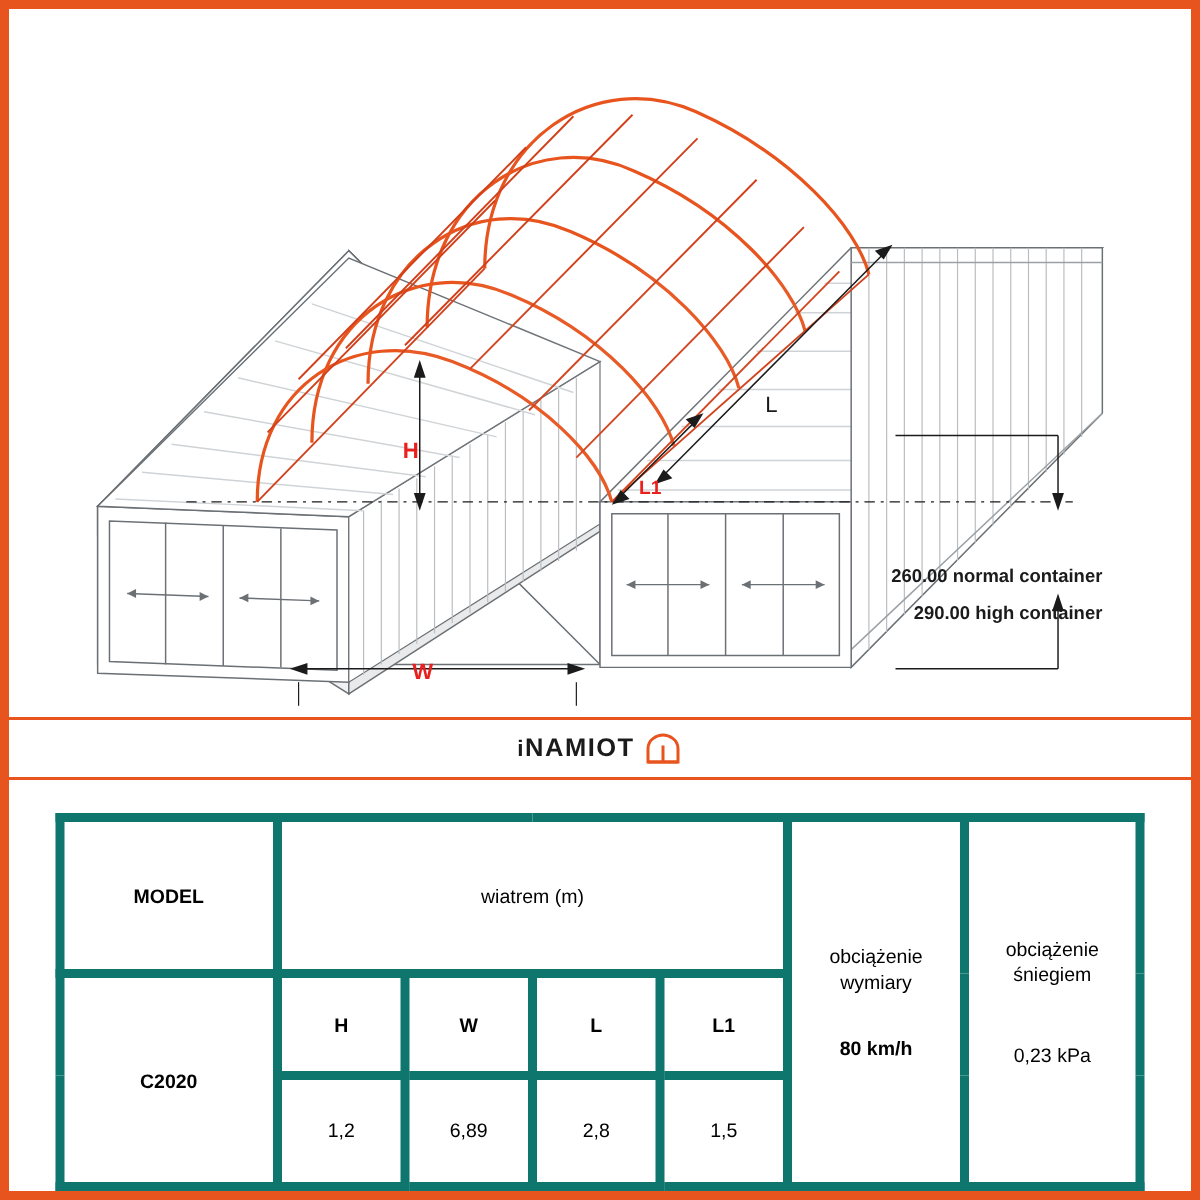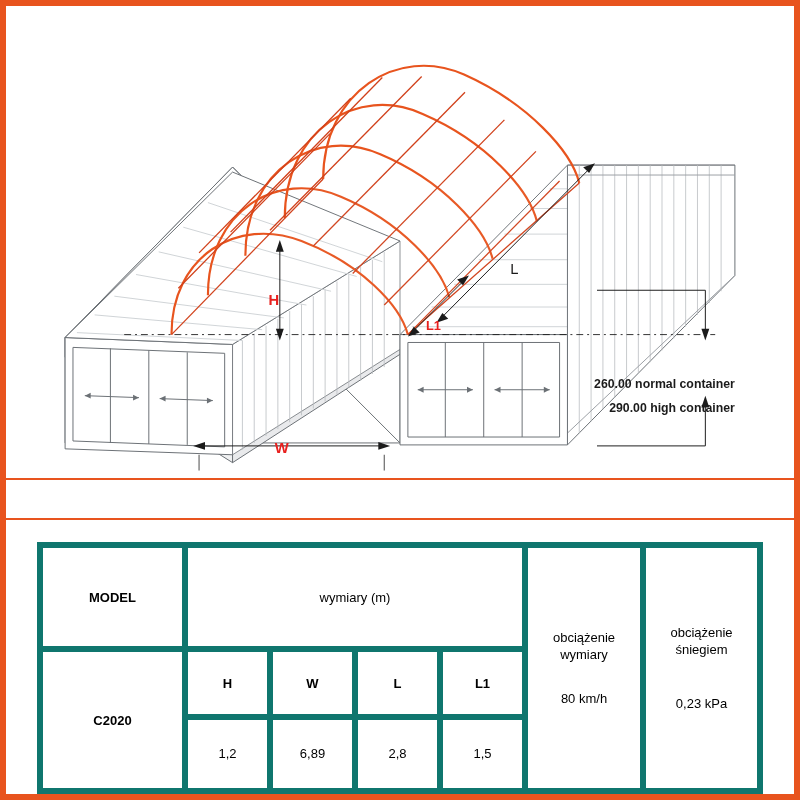--- a/index.html
+++ b/index.html
@@ -324,42 +324,54 @@
         <polygon points="710,392 706,404 714,404" fill="#1b1b1b" stroke="none"></polygon>
       </g>
 
       <text class="lbl" x="740" y="384" font-size="12.5" font-weight="bold" fill="#1b1b1b" text-anchor="end">260.00 normal container</text>
       <text class="lbl" x="740" y="409" font-size="12.5" font-weight="bold" fill="#1b1b1b" text-anchor="end">290.00 high container</text>
     </svg>
   </div>
 
   <div class="divider d1"></div>
 
+  <div class="logo-band">
+    <div class="logo-wrap">
+      <div class="logo-text">
+        <span class="i-low">i</span><span>NAMIOT</span>
+      </div>
+      <svg class="logo-mark" width="26" height="22" viewBox="0 0 26 22">
+        <path d="M3 20 L3 11 C3 5 9 2 13 2 C17 2 23 5 23 11 L23 20 Z" fill="none" stroke="#e8541e" stroke-width="2"></path>
+        <path d="M13 20 L13 9" fill="none" stroke="#e8541e" stroke-width="2"></path>
+        <path d="M3 20 L23 20" fill="none" stroke="#e8541e" stroke-width="2"></path>
+      </svg>
+    </div>
+  </div>
 
   <div class="divider d2"></div>
 
   <div class="table-zone">
     <table class="spec">
       <colgroup>
         <col style="width:145px">
         <col style="width:85px">
         <col style="width:85px">
         <col style="width:85px">
         <col style="width:85px">
         <col style="width:118px">
         <col style="width:117px">
       </colgroup>
       <tbody>
         <tr>
           <td class="cell-model-head" rowspan="1">MODEL</td>
-          <td class="cell-dims-head" colspan="4">wymiary (m)</td>
+          <td class="cell-dims-head" colspan="4">wiatrem (m)</td>
           <td class="cell-load-head" rowspan="3">
             <div>obciążenie</div>
             <div>wymiary</div>
-          <div class="cell-load-value" style="margin-top: 26px;">80 km/h</div>
+          <div class="cell-load-value" style="margin-top: 26px; font-weight: bold;">80 km/h</div>
             </td>
           <td class="cell-load-head" rowspan="3">
             <div>obciążenie</div>
             <div>śniegiem</div>
           <div class="cell-load-value" style="margin-top: 36px;">0,23 kPa</div>
             </td>
         </tr>
         <tr>
           <td class="cell-model-value" rowspan="2">C2020</td>
           <td class="cell-sub-head">H</td>

